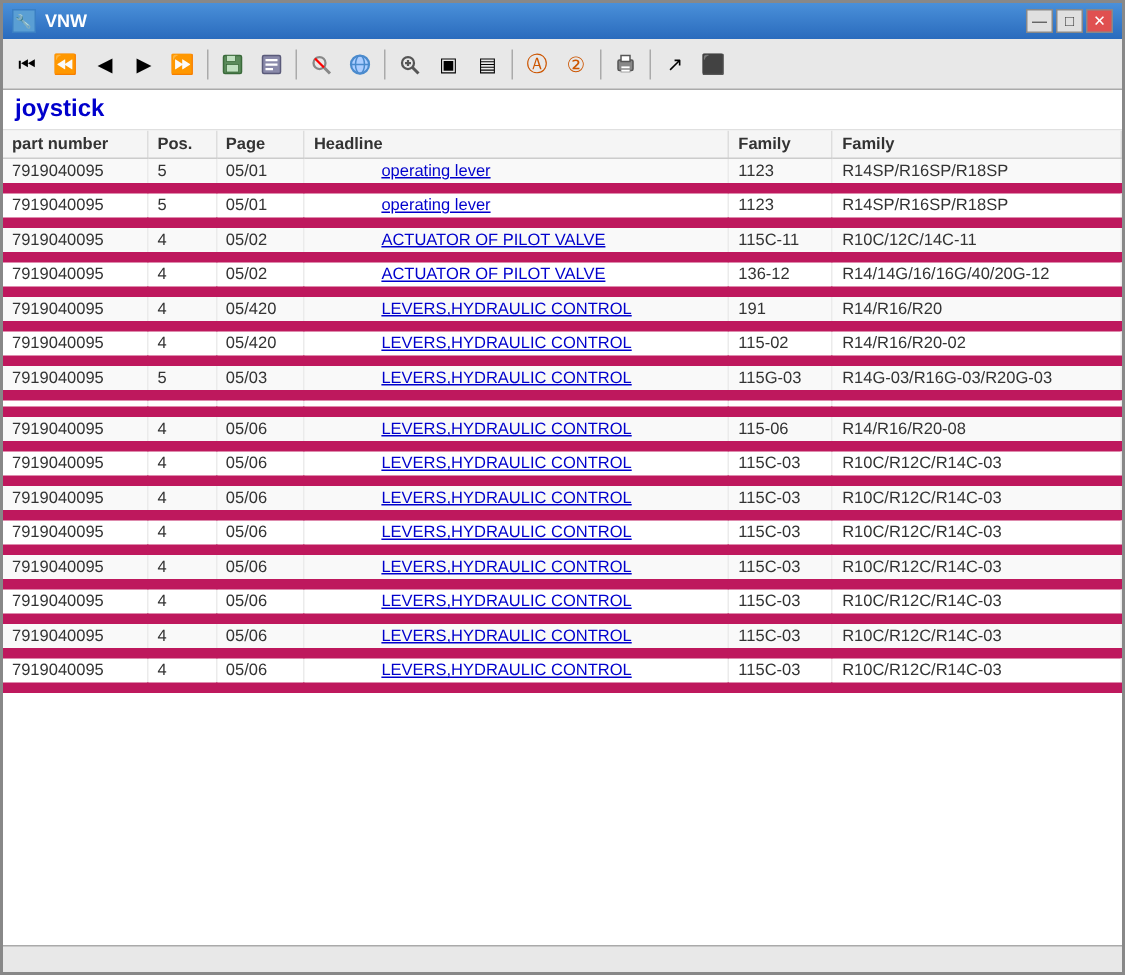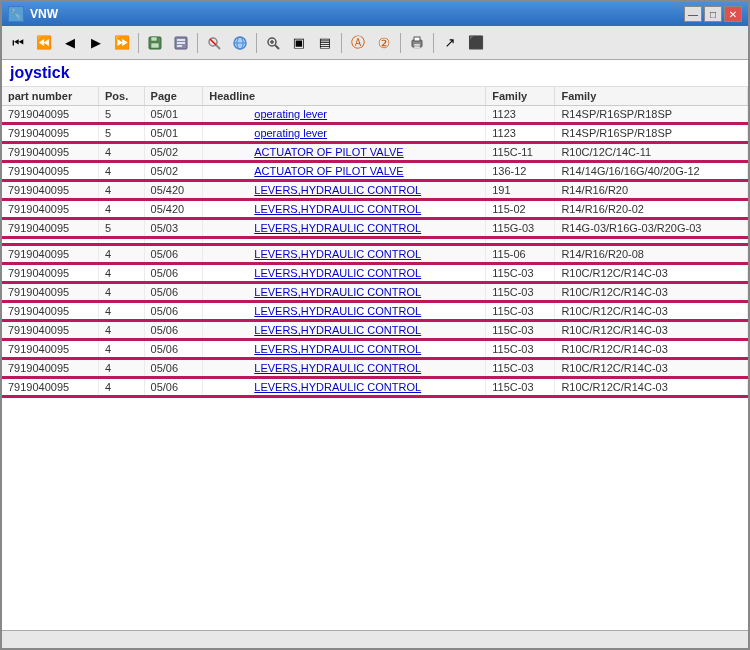--- a/index.html
+++ b/index.html
@@ -123,21 +123,21 @@
     thead th {
       text-align: left;
       padding: 3px 6px;
       border-bottom: 1px solid #ccc;
       border-right: 1px solid #ddd;
       font-weight: bold;
       color: #333;
       white-space: nowrap;
     }
     tbody tr {
-      border-bottom: 3px solid #be185d;
+      border-bottom: 7px solid #be185d;
     }
     tbody tr:nth-child(odd) {
       background: #f9f9f9;
     }
     tbody td {
       padding: 2px 6px;
       border-right: 1px solid #ebebeb;
       color: #333;
       white-space: nowrap;
     }

